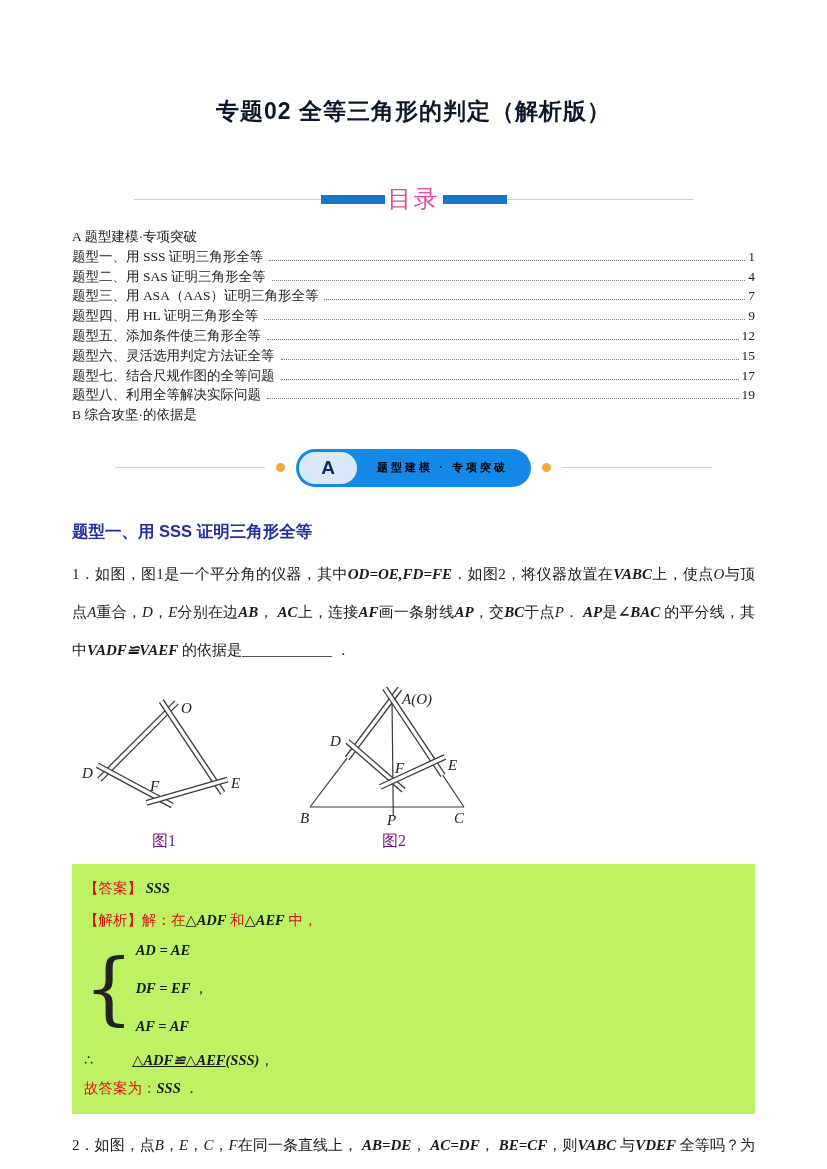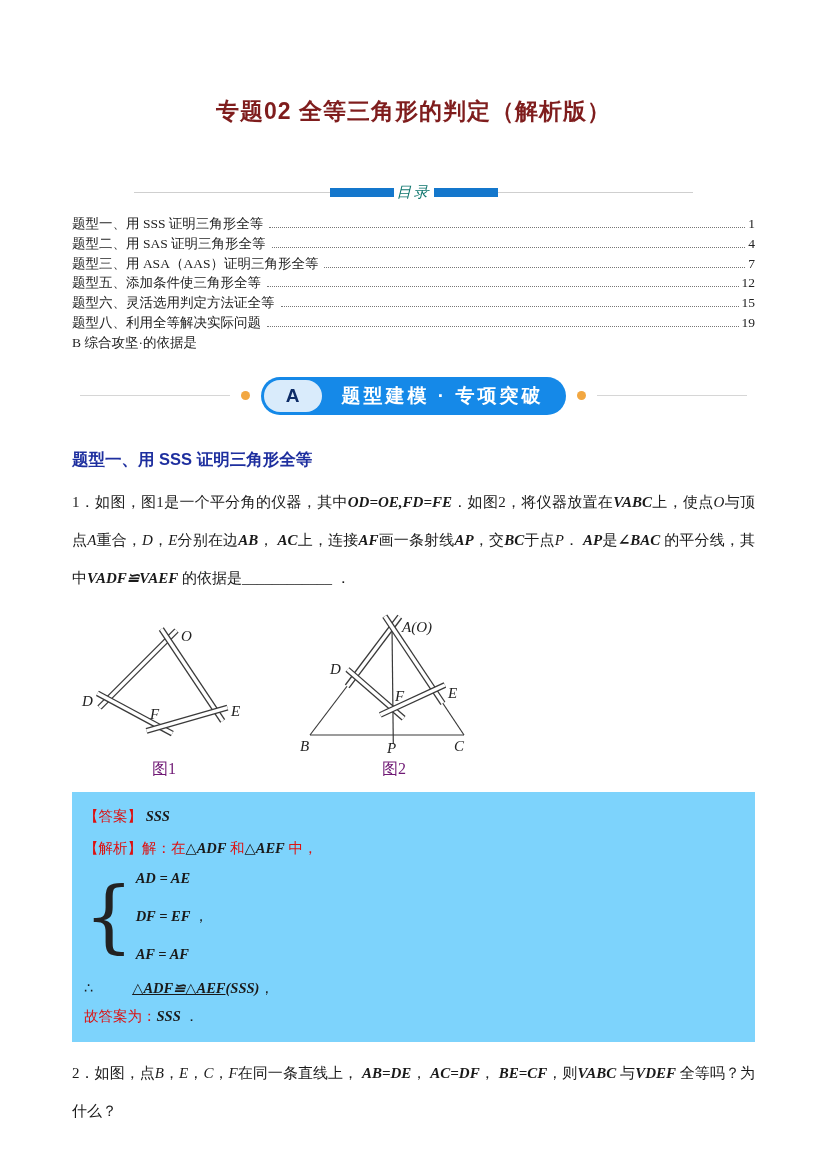--- a/index.html
+++ b/index.html
@@ -7,28 +7,28 @@
     width:827px;height:1169px;background:#ffffff;overflow:hidden;
     font-family:"Liberation Serif","DejaVu Serif",serif;
     color:#1a1a1a;
   }
   .content{padding:0 72px;}
 
   
   .doc-title{
     margin:96px 0 0;text-align:center;
     font-family:"Liberation Sans","DejaVu Sans",sans-serif;
-    font-size:23px;font-weight:700;color:#7f1d1d;letter-spacing:1px;
+    font-size:23px;font-weight:700;color:#0f172a;letter-spacing:1px;
   }
 
   
   .toc-divider{display:flex;align-items:center;margin:56px 62px 0;}
   .div-line{flex:1;height:1px;background:#cfcfcf;}
   .div-bar{width:64px;height:9px;background:#1477cc;}
-  .div-title{font-size:15px;color:#0f766e;padding:0 3px;letter-spacing:2px;font-style:italic;}
+  .div-title{font-size:24px;color:#ec4899;padding:0 3px;letter-spacing:2px;}
 
   
   .toc{margin-top:12px;font-size:13.5px;color:#222;}
   .toc-group{line-height:19.8px;}
   .toc-row{display:flex;align-items:baseline;line-height:19.8px;}
   .toc-label{white-space:nowrap;}
   .leader{flex:1;border-bottom:1.6px dotted #777;margin:0 3px 3px 6px;}
   .toc-page{white-space:nowrap;}
 
   
@@ -36,21 +36,21 @@
   .b-line{width:150px;height:1px;background:#d6d6d6;}
   .b-dot{width:9px;height:9px;border-radius:50%;background:#f2a741;}
   .pill{display:flex;align-items:center;background:#1589e8;border-radius:22px;height:38px;padding:3px;box-sizing:border-box;}
   .pill-a{
     background:#d9ebfb;border-radius:17px;width:58px;height:32px;
     display:flex;align-items:center;justify-content:center;
     color:#0d2b66;font-weight:800;font-size:19px;
     font-family:"Liberation Sans","DejaVu Sans",sans-serif;
   }
   .pill-label{
-    color:#ffffff;font-weight:800;font-size:19px;letter-spacing:3px;padding:0 20px;
+    color:#000000;font-weight:800;font-size:11px;letter-spacing:3px;padding:0 20px;
     font-family:"Liberation Sans","DejaVu Sans",sans-serif;
   }
 
   
   .section-title{
     margin-top:34px;font-family:"Liberation Sans","DejaVu Sans",sans-serif;
     font-size:16.5px;font-weight:700;color:#1e2f9f;
   }
 
   
@@ -63,21 +63,21 @@
   .s-mu{font-weight:700;font-style:italic;text-decoration:underline;margin-left:39px;}
   .s-red{color:#dd1111;}
 
   
   .figs{display:flex;align-items:flex-end;gap:44px;margin:10px 0 0 8px;}
   .fig{display:flex;flex-direction:column;align-items:center;}
   .fig-cap{font-size:16px;margin-top:2px;color:#701a75;}
   svg text{font-family:"Liberation Serif","DejaVu Serif",serif;font-style:italic;font-size:15px;fill:#222;}
 
   
-  .answer-block{margin-top:12px;background:#7dd3fc;padding:10px 12px 12px;font-size:14.5px;}
+  .answer-block{margin-top:12px;background:#bef264;padding:10px 12px 12px;font-size:14.5px;}
   .ans-line{line-height:28px;}
   .ans-line + .ans-line{margin-top:4px;}
   .ans-val{font-weight:700;font-style:italic;}
   .system{display:flex;align-items:center;margin:6px 0 4px;}
   .brace{font-size:78px;font-weight:200;line-height:86px;font-family:"DejaVu Serif",serif;color:#222;}
   .eq-col{display:flex;flex-direction:column;gap:18px;margin-left:2px;}
   .eq{font-weight:700;font-style:italic;font-size:14.5px;line-height:20px;}
   .eq .comma{font-weight:400;font-style:normal;}
   .concl{margin-top:10px;line-height:28px;}
   .final{line-height:28px;}
@@ -91,44 +91,55 @@
 
   <div class="toc-divider">
     <div class="div-line"></div>
     <div class="div-bar"></div>
     <div class="div-title">目录</div>
     <div class="div-bar"></div>
     <div class="div-line"></div>
   </div>
 
   <div class="toc">
+    <div class="toc-group">A 题型建模·专项突破</div>
     <div class="toc-row">
       <span class="toc-label">题型一、用 SSS 证明三角形全等</span>
       <span class="leader"></span>
       <span class="toc-page">1</span>
     </div>
     <div class="toc-row">
       <span class="toc-label">题型二、用 SAS 证明三角形全等</span>
       <span class="leader"></span>
       <span class="toc-page">4</span>
     </div>
     <div class="toc-row">
       <span class="toc-label">题型三、用 ASA（AAS）证明三角形全等</span>
       <span class="leader"></span>
       <span class="toc-page">7</span>
     </div>
     <div class="toc-row">
+      <span class="toc-label">题型四、用 HL 证明三角形全等</span>
+      <span class="leader"></span>
+      <span class="toc-page">9</span>
+    </div>
+    <div class="toc-row">
       <span class="toc-label">题型五、添加条件使三角形全等</span>
       <span class="leader"></span>
       <span class="toc-page">12</span>
     </div>
     <div class="toc-row">
       <span class="toc-label">题型六、灵活选用判定方法证全等</span>
       <span class="leader"></span>
       <span class="toc-page">15</span>
+    </div>
+    <div class="toc-row">
+      <span class="toc-label">题型七、结合尺规作图的全等问题</span>
+      <span class="leader"></span>
+      <span class="toc-page">17</span>
     </div>
     <div class="toc-row">
       <span class="toc-label">题型八、利用全等解决实际问题</span>
       <span class="leader"></span>
       <span class="toc-page">19</span>
     </div>
     <div class="toc-group">B 综合攻坚·的依据是</div>
   </div>
 
   <div class="badge-row">

